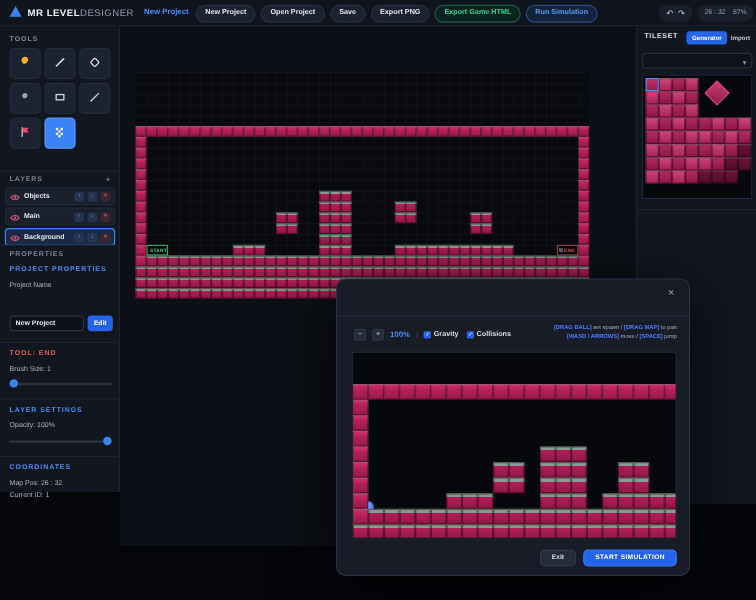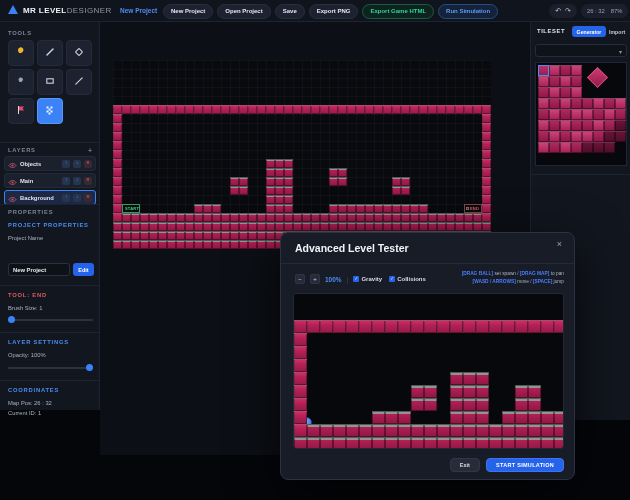--- a/index.html
+++ b/index.html
@@ -615,21 +615,20 @@
         <div class="pcell" style="left: 24px; top: 79px; background: linear-gradient(rgb(207, 71, 123), rgb(166, 32, 87));"></div>
         <div class="pcell" style="left: 35px; top: 79px; background: linear-gradient(rgb(179, 42, 96), rgb(140, 22, 71));"></div>
         <div class="pcell" style="left: 46px; top: 79px; background: linear-gradient(rgb(109, 20, 57), rgb(78, 13, 41));"></div>
         <div class="pcell" style="left: 57px; top: 79px; background: linear-gradient(rgb(109, 20, 57), rgb(78, 13, 41));"></div>
         <div class="pcell" style="left: 68px; top: 79px; background: linear-gradient(rgb(109, 20, 57), rgb(78, 13, 41));"></div>
       </div>
     <div class="divider2"></div>
   </div>
 
   <div id="modal">
-    <div id="m-title">Advanced Level Tester</div>
     <button id="m-close">×</button>
     <div id="m-div"></div>
     <div id="m-toolbar">
       <button class="zoom-btn">−</button>
       <button class="zoom-btn">+</button>
       <span id="m-zoom">100%</span>
       <span class="m-sep">|</span>
       <span id="m-checks" style="display: flex; gap: 7px;">
           <span class="chk">
             <span class="box">✓</span>

